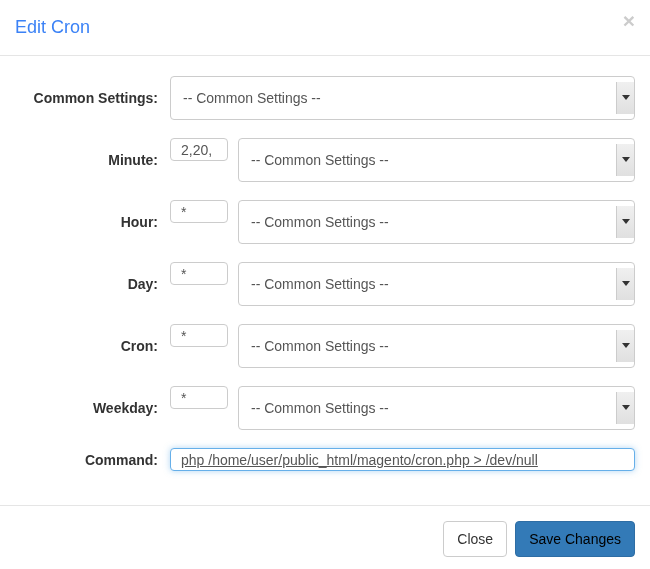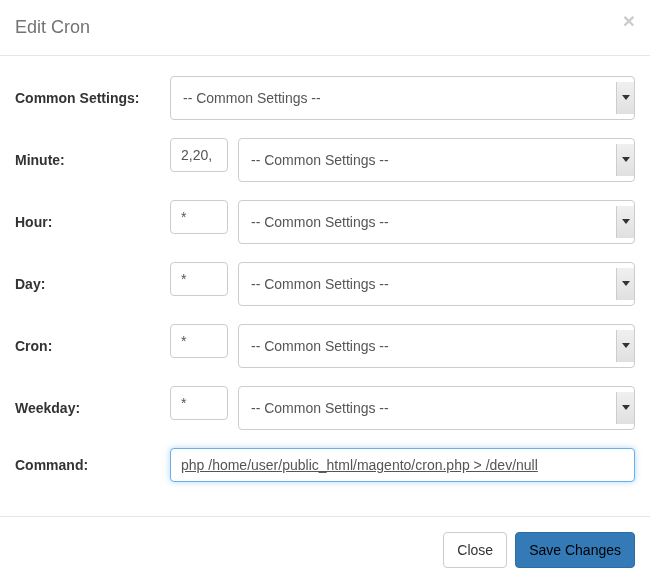--- a/index.html
+++ b/index.html
@@ -14,21 +14,21 @@
       padding: 0;
     }
     .modal-header {
       padding: 15px 15px 15px 15px;
       border-bottom: 1px solid #e5e5e5;
       position: relative;
     }
     .modal-title {
       font-size: 18px;
       font-weight: 500;
-      color: #737373;
+      color: #3b82f6;
       line-height: 1.4;
     }
     .close-x {
       position: absolute;
       top: 10px;
       right: 15px;
       font-size: 21px;
       font-weight: bold;
       color: #ccc;
       cursor: pointer;
@@ -40,32 +40,32 @@
       padding: 20px 15px 20px 15px;
     }
     .form-row {
       display: flex;
       align-items: center;
       margin-bottom: 18px;
     }
     .form-row:last-child { margin-bottom: 14px; }
     .form-label {
       width: 155px;
-      text-align: left;
+      text-align: right;
       font-weight: bold;
       padding-right: 12px;
       color: #333;
     }
     .form-controls {
       flex: 1;
       display: flex;
       gap: 10px;
     }
     .text-input {
-      height: 34px;
+      height: 23px;
       padding: 6px 10px;
       border: 1px solid #ccc;
       border-radius: 4px;
       font-size: 14px;
       color: #555;
       width: 58px;
     }
     .text-input.wide {
       width: 100%;
     }

